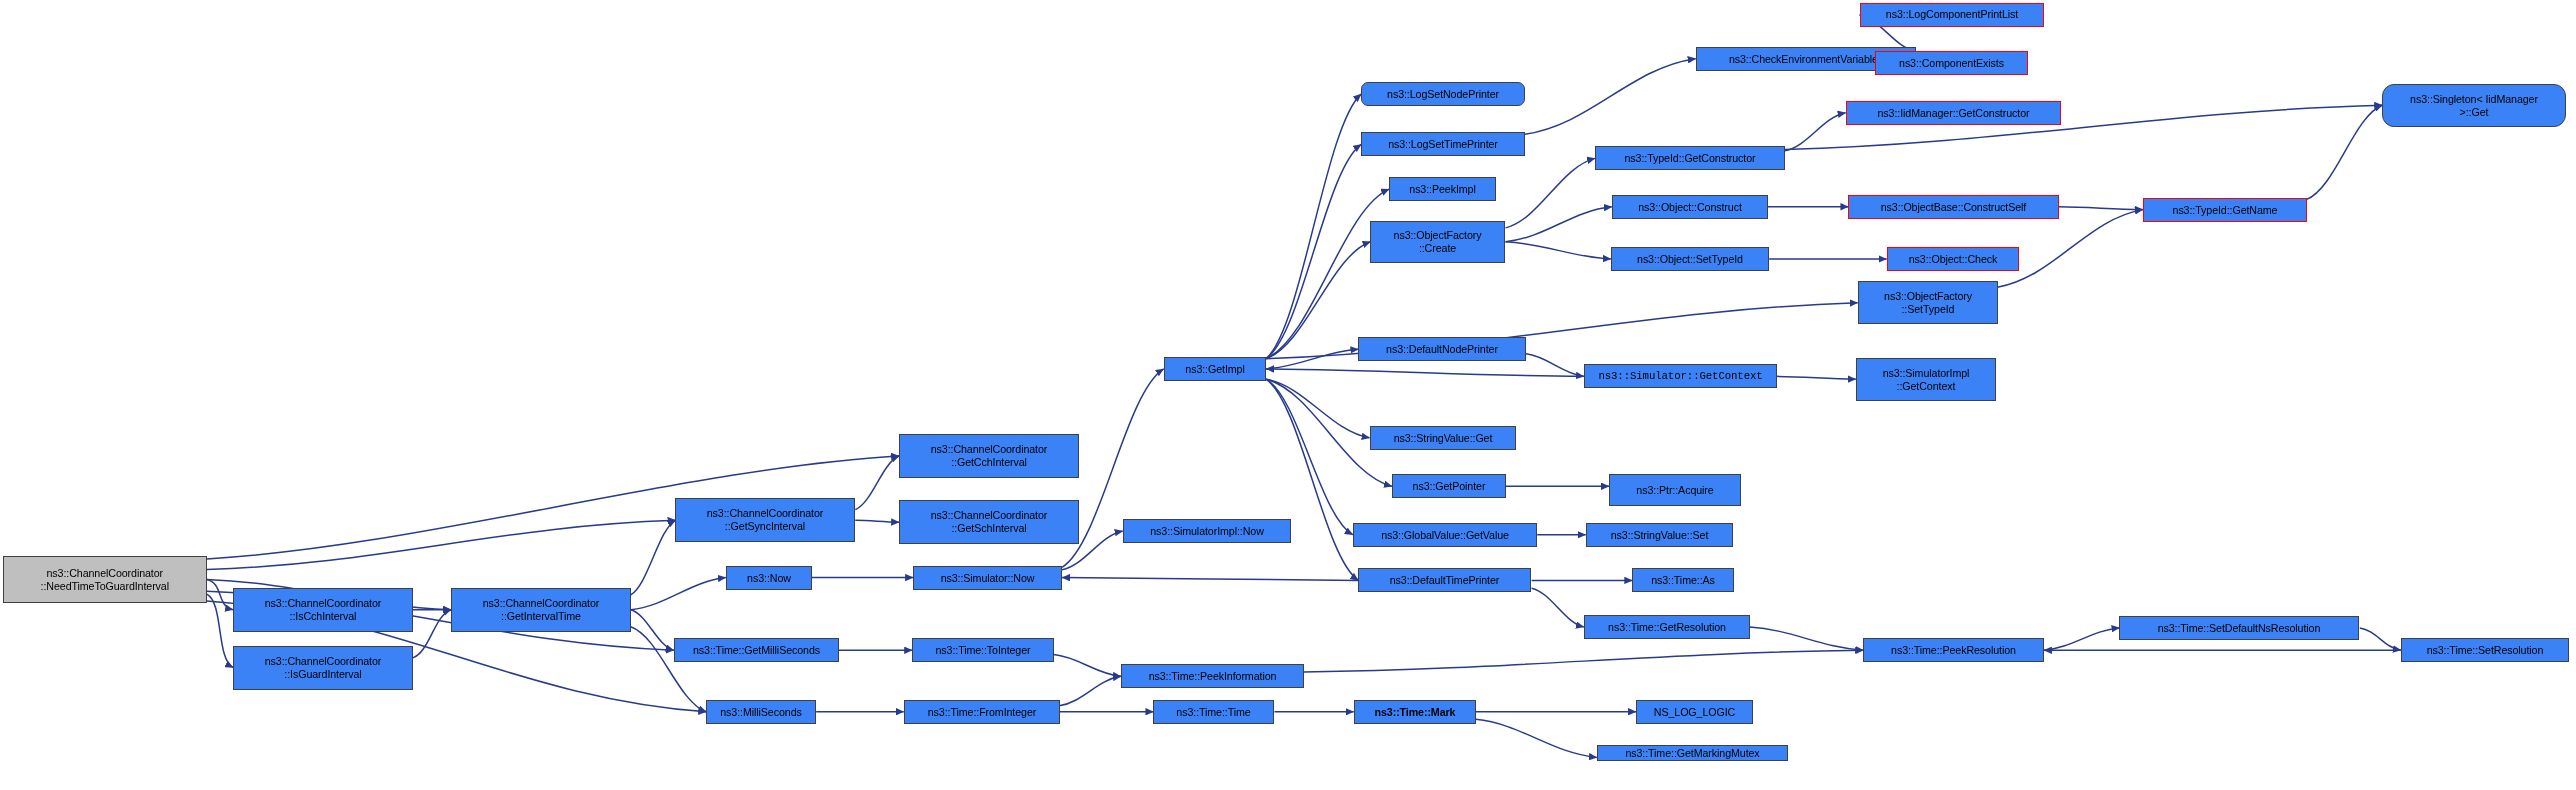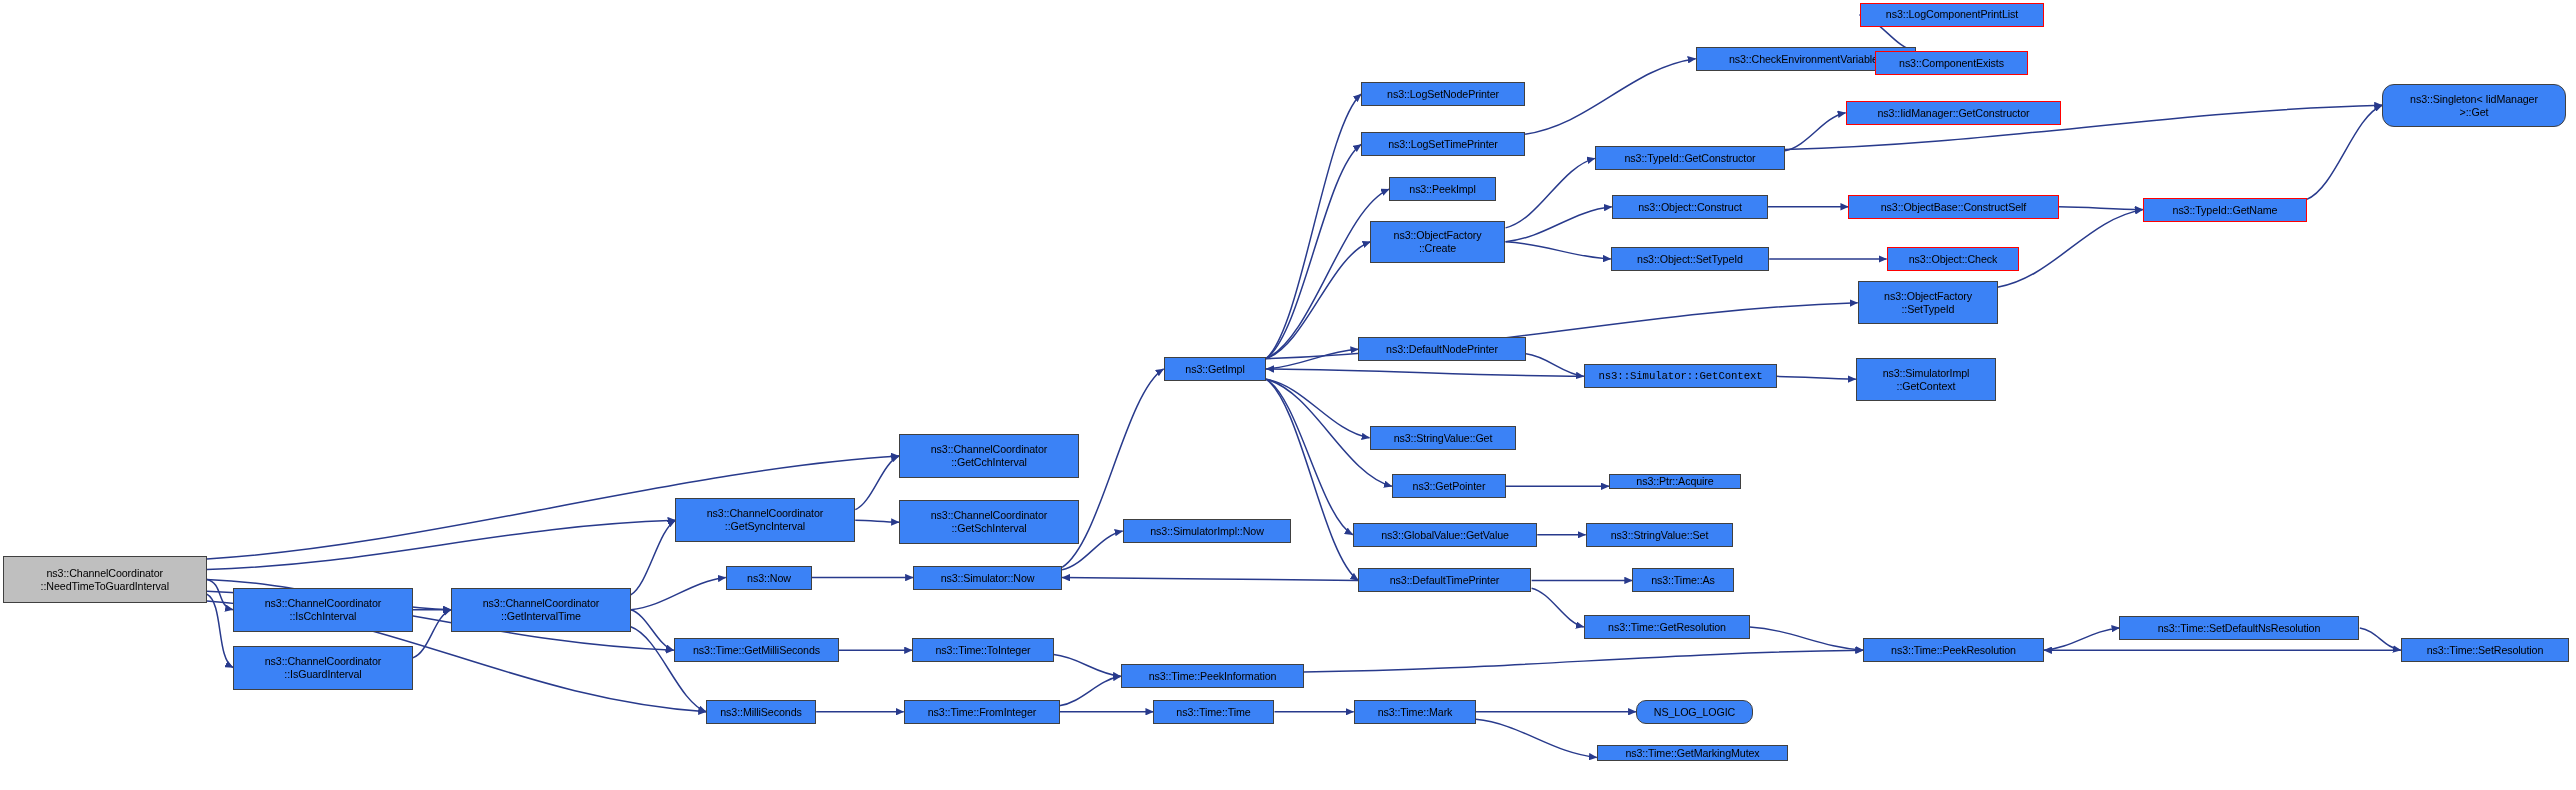--- a/index.html
+++ b/index.html
@@ -133,45 +133,45 @@
       <div class="node" style="left: 726px; top: 566px; width: 86px; height: 24px;">ns3::Now</div>
       <div class="node" style="left: 674px; top: 638px; width: 165px; height: 24px;">ns3::Time::GetMilliSeconds</div>
       <div class="node" style="left: 706px; top: 700px; width: 110px; height: 24px;">ns3::MilliSeconds</div>
       <div class="node" style="left: 913px; top: 566px; width: 149px; height: 24px;">ns3::Simulator::Now</div>
       <div class="node" style="left: 912px; top: 638px; width: 142px; height: 24px;">ns3::Time::ToInteger</div>
       <div class="node" style="left: 904px; top: 700px; width: 156px; height: 24px;">ns3::Time::FromInteger</div>
       <div class="node" style="left: 1123px; top: 519px; width: 168px; height: 24px;">ns3::SimulatorImpl::Now</div>
       <div class="node" style="left: 1121px; top: 664px; width: 183px; height: 24px;">ns3::Time::PeekInformation</div>
       <div class="node" style="left: 1153px; top: 700px; width: 121px; height: 24px;">ns3::Time::Time</div>
       <div class="node" style="left: 1164px; top: 357px; width: 102px; height: 24px;">ns3::GetImpl</div>
-      <div class="node" style="left: 1361px; top: 82px; width: 164px; height: 24px;">ns3::LogSetNodePrinter</div>
+      <div class="node" style="left: 1361px; top: 82px; width: 164px; height: 24px; border-radius: 7px;">ns3::LogSetNodePrinter</div>
       <div class="node" style="left: 1361px; top: 132px; width: 164px; height: 24px;">ns3::LogSetTimePrinter</div>
       <div class="node" style="left: 1389px; top: 177px; width: 107px; height: 24px;">ns3::PeekImpl</div>
       <div class="node" style="left: 1370px; top: 221px; width: 135px; height: 42px;">ns3::ObjectFactory
 ::Create</div>
       <div class="node" style="left: 1358px; top: 337px; width: 168px; height: 24px;">ns3::DefaultNodePrinter</div>
       <div class="node" style="left: 1370px; top: 426px; width: 146px; height: 24px;">ns3::StringValue::Get</div>
       <div class="node" style="left: 1392px; top: 474px; width: 114px; height: 24px;">ns3::GetPointer</div>
       <div class="node" style="left: 1353px; top: 523px; width: 184px; height: 24px;">ns3::GlobalValue::GetValue</div>
       <div class="node" style="left: 1358px; top: 568px; width: 173px; height: 24px;">ns3::DefaultTimePrinter</div>
-      <div class="node" style="left: 1354px; top: 700px; width: 122px; height: 24px;">ns3::Time::Mark</div>
+      <div class="node" style="left: 1354px; top: 700px; width: 122px; height: 24px; font-weight: bold;">ns3::Time::Mark</div>
       <div class="node" style="left: 1696px; top: 47px; width: 220px; height: 24px;">ns3::CheckEnvironmentVariables</div>
       <div class="node" style="left: 1595px; top: 146px; width: 190px; height: 24px;">ns3::TypeId::GetConstructor</div>
       <div class="node" style="left: 1612px; top: 195px; width: 156px; height: 24px;">ns3::Object::Construct</div>
       <div class="node" style="left: 1611px; top: 247px; width: 158px; height: 24px;">ns3::Object::SetTypeId</div>
       <div class="node" style="left: 1858px; top: 281px; width: 140px; height: 43px;">ns3::ObjectFactory
 ::SetTypeId</div>
       <div class="node" style="left: 1584px; top: 364px; width: 193px; height: 24px; font-family: Liberation Mono, monospace;">ns3::Simulator::GetContext</div>
       <div class="node" style="left: 1856px; top: 358px; width: 140px; height: 43px;">ns3::SimulatorImpl
 ::GetContext</div>
-      <div class="node" style="left: 1609px; top: 474px; width: 132px; height: 15px; text-align: center;">ns3::Ptr::Acquire</div>
+      <div class="node" style="left: 1609px; top: 474px; width: 132px; height: 32px; text-align: center;">ns3::Ptr::Acquire</div>
       <div class="node" style="left: 1586px; top: 523px; width: 147px; height: 24px;">ns3::StringValue::Set</div>
       <div class="node" style="left: 1632px; top: 568px; width: 102px; height: 24px;">ns3::Time::As</div>
       <div class="node" style="left: 1584px; top: 615px; width: 166px; height: 24px;">ns3::Time::GetResolution</div>
-      <div class="node" style="left: 1636px; top: 700px; width: 117px; height: 24px; border-radius: 10px;">NS_LOG_LOGIC</div>
+      <div class="node" style="left: 1636px; top: 700px; width: 117px; height: 24px;">NS_LOG_LOGIC</div>
       <div class="node" style="left: 1597px; top: 745px; width: 191px; height: 16px;">ns3::Time::GetMarkingMutex</div>
       <div class="node red" style="left: 1860px; top: 2.8px; width: 184px; height: 24px;">ns3::LogComponentPrintList</div>
       <div class="node red" style="left: 1875px; top: 51px; width: 153px; height: 24px;">ns3::ComponentExists</div>
       <div class="node red" style="left: 1846px; top: 101px; width: 215px; height: 24px;">ns3::IidManager::GetConstructor</div>
       <div class="node red" style="left: 1848px; top: 195px; width: 211px; height: 24px;">ns3::ObjectBase::ConstructSelf</div>
       <div class="node red" style="left: 1887px; top: 247px; width: 132px; height: 24px;">ns3::Object::Check</div>
       <div class="node red" style="left: 2143px; top: 198px; width: 164px; height: 24px;">ns3::TypeId::GetName</div>
       <div class="node" style="left: 2382px; top: 84px; width: 184px; height: 43px; border-radius: 12px;">ns3::Singleton&lt; IidManager
 &gt;::Get</div>
       <div class="node" style="left: 1863px; top: 638px; width: 181px; height: 24px;">ns3::Time::PeekResolution</div>

